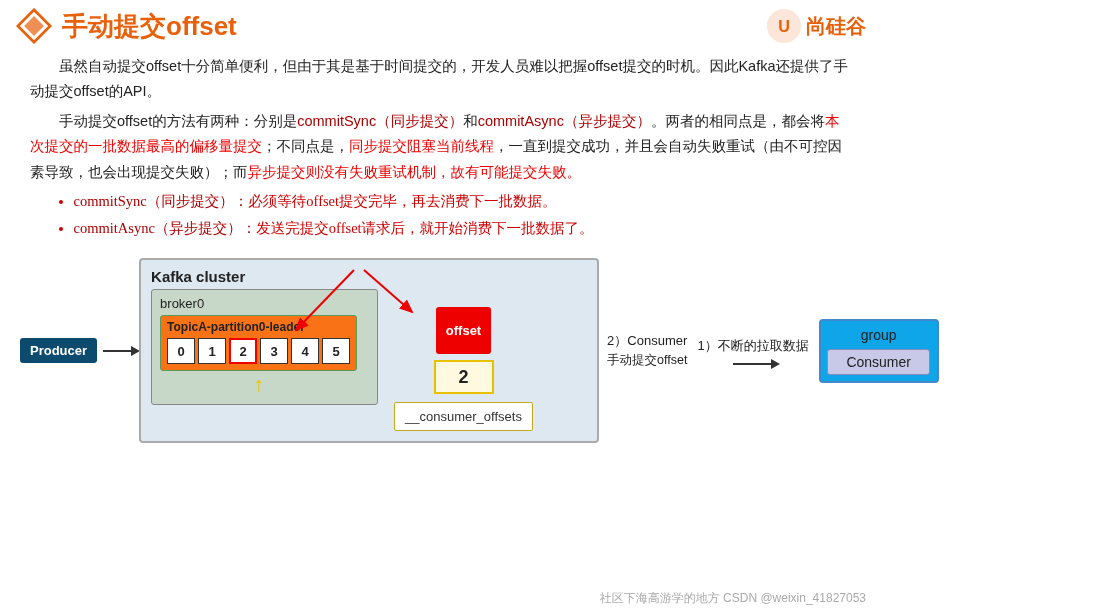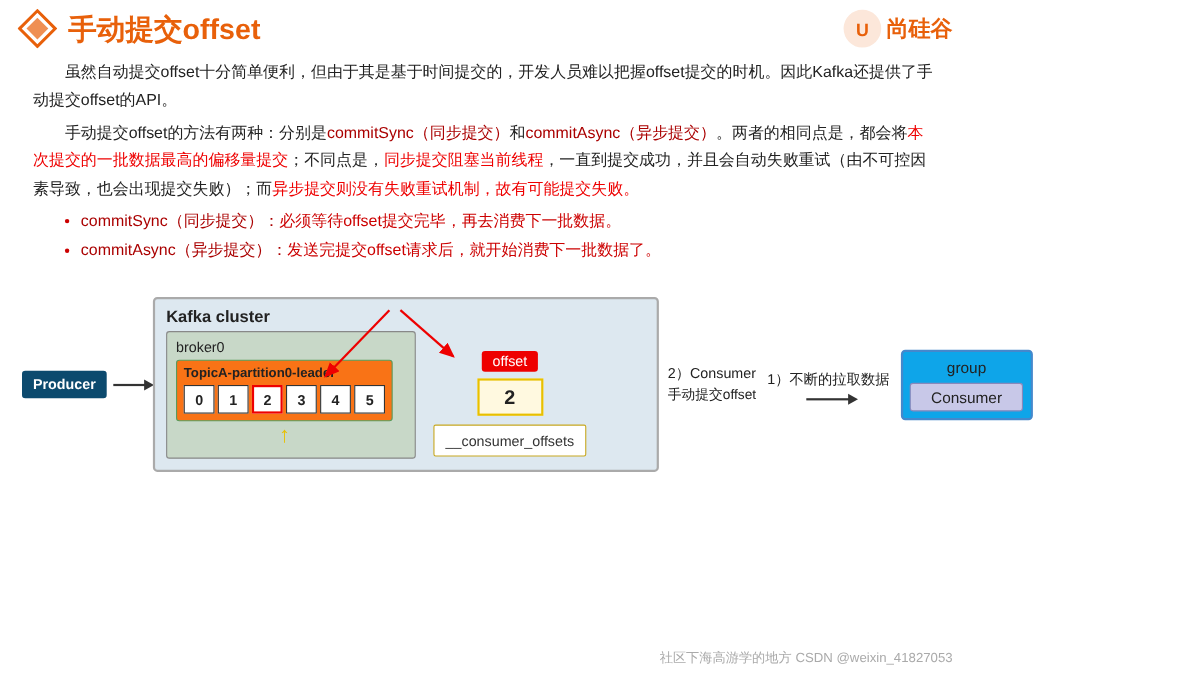--- a/index.html
+++ b/index.html
@@ -65,21 +65,22 @@
     }
     .para2 {
       margin-bottom: 4px;
       text-indent: 2em;
     }
     .red { color: #e00; }
     .inline-code { color: #a00; }
     .bullet-list {
       list-style: disc;
       margin-left: 3em;
-      margin-bottom: 20px;
+      margin-bottom: 8px;
+      font-family: Liberation Serif, serif;
     }
     .bullet-list li {
       color: #c00;
       margin-bottom: 2px;
       font-size: 14.5px;
       line-height: 1.7;
     }
     
     .diagram-area {
       display: flex;
@@ -153,22 +154,22 @@
     .arrow-up {
       text-align: center;
       font-size: 20px;
       color: #e8c000;
       margin-top: 2px;
     }
     .offset-tag {
       background: #e00;
       color: #fff;
       font-size: 13px;
-      font-weight: normal;
-      padding: 2px 10px;
+      font-weight: bold;
+      padding: 16px 10px;
       border-radius: 3px;
       margin-bottom: 6px;
       white-space: nowrap;
     }
     .offset-value-box {
       border: 2px solid #e8c000;
       background: #fff9e0;
       width: 60px;
       height: 34px;
       display: flex;

